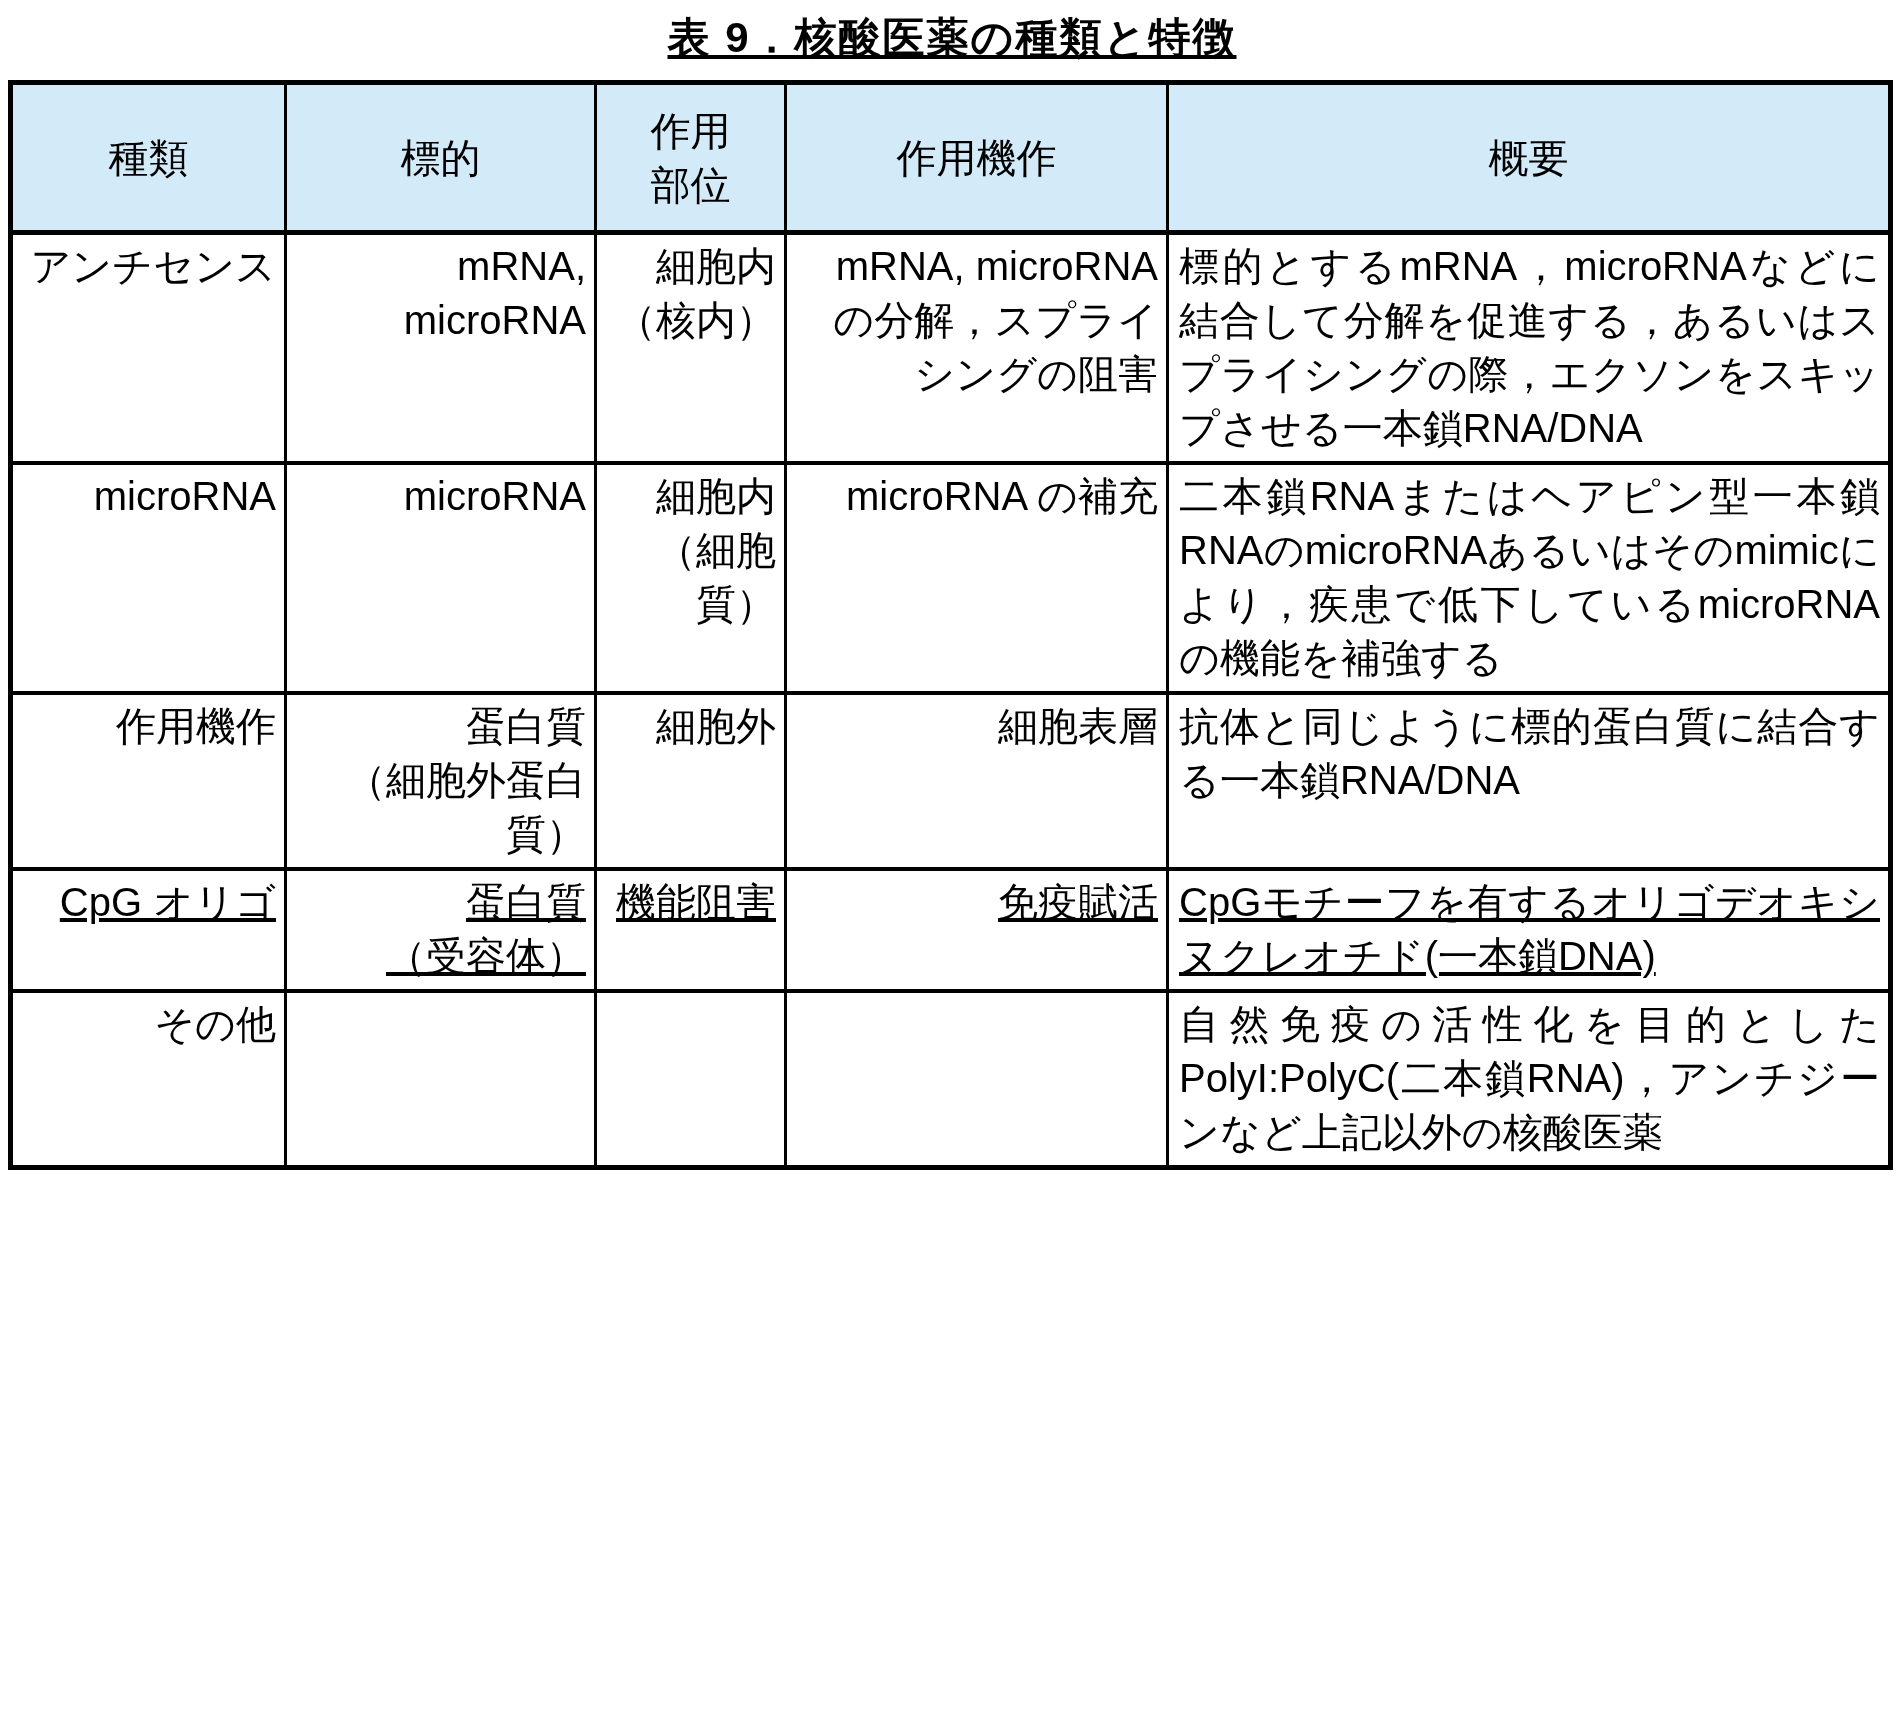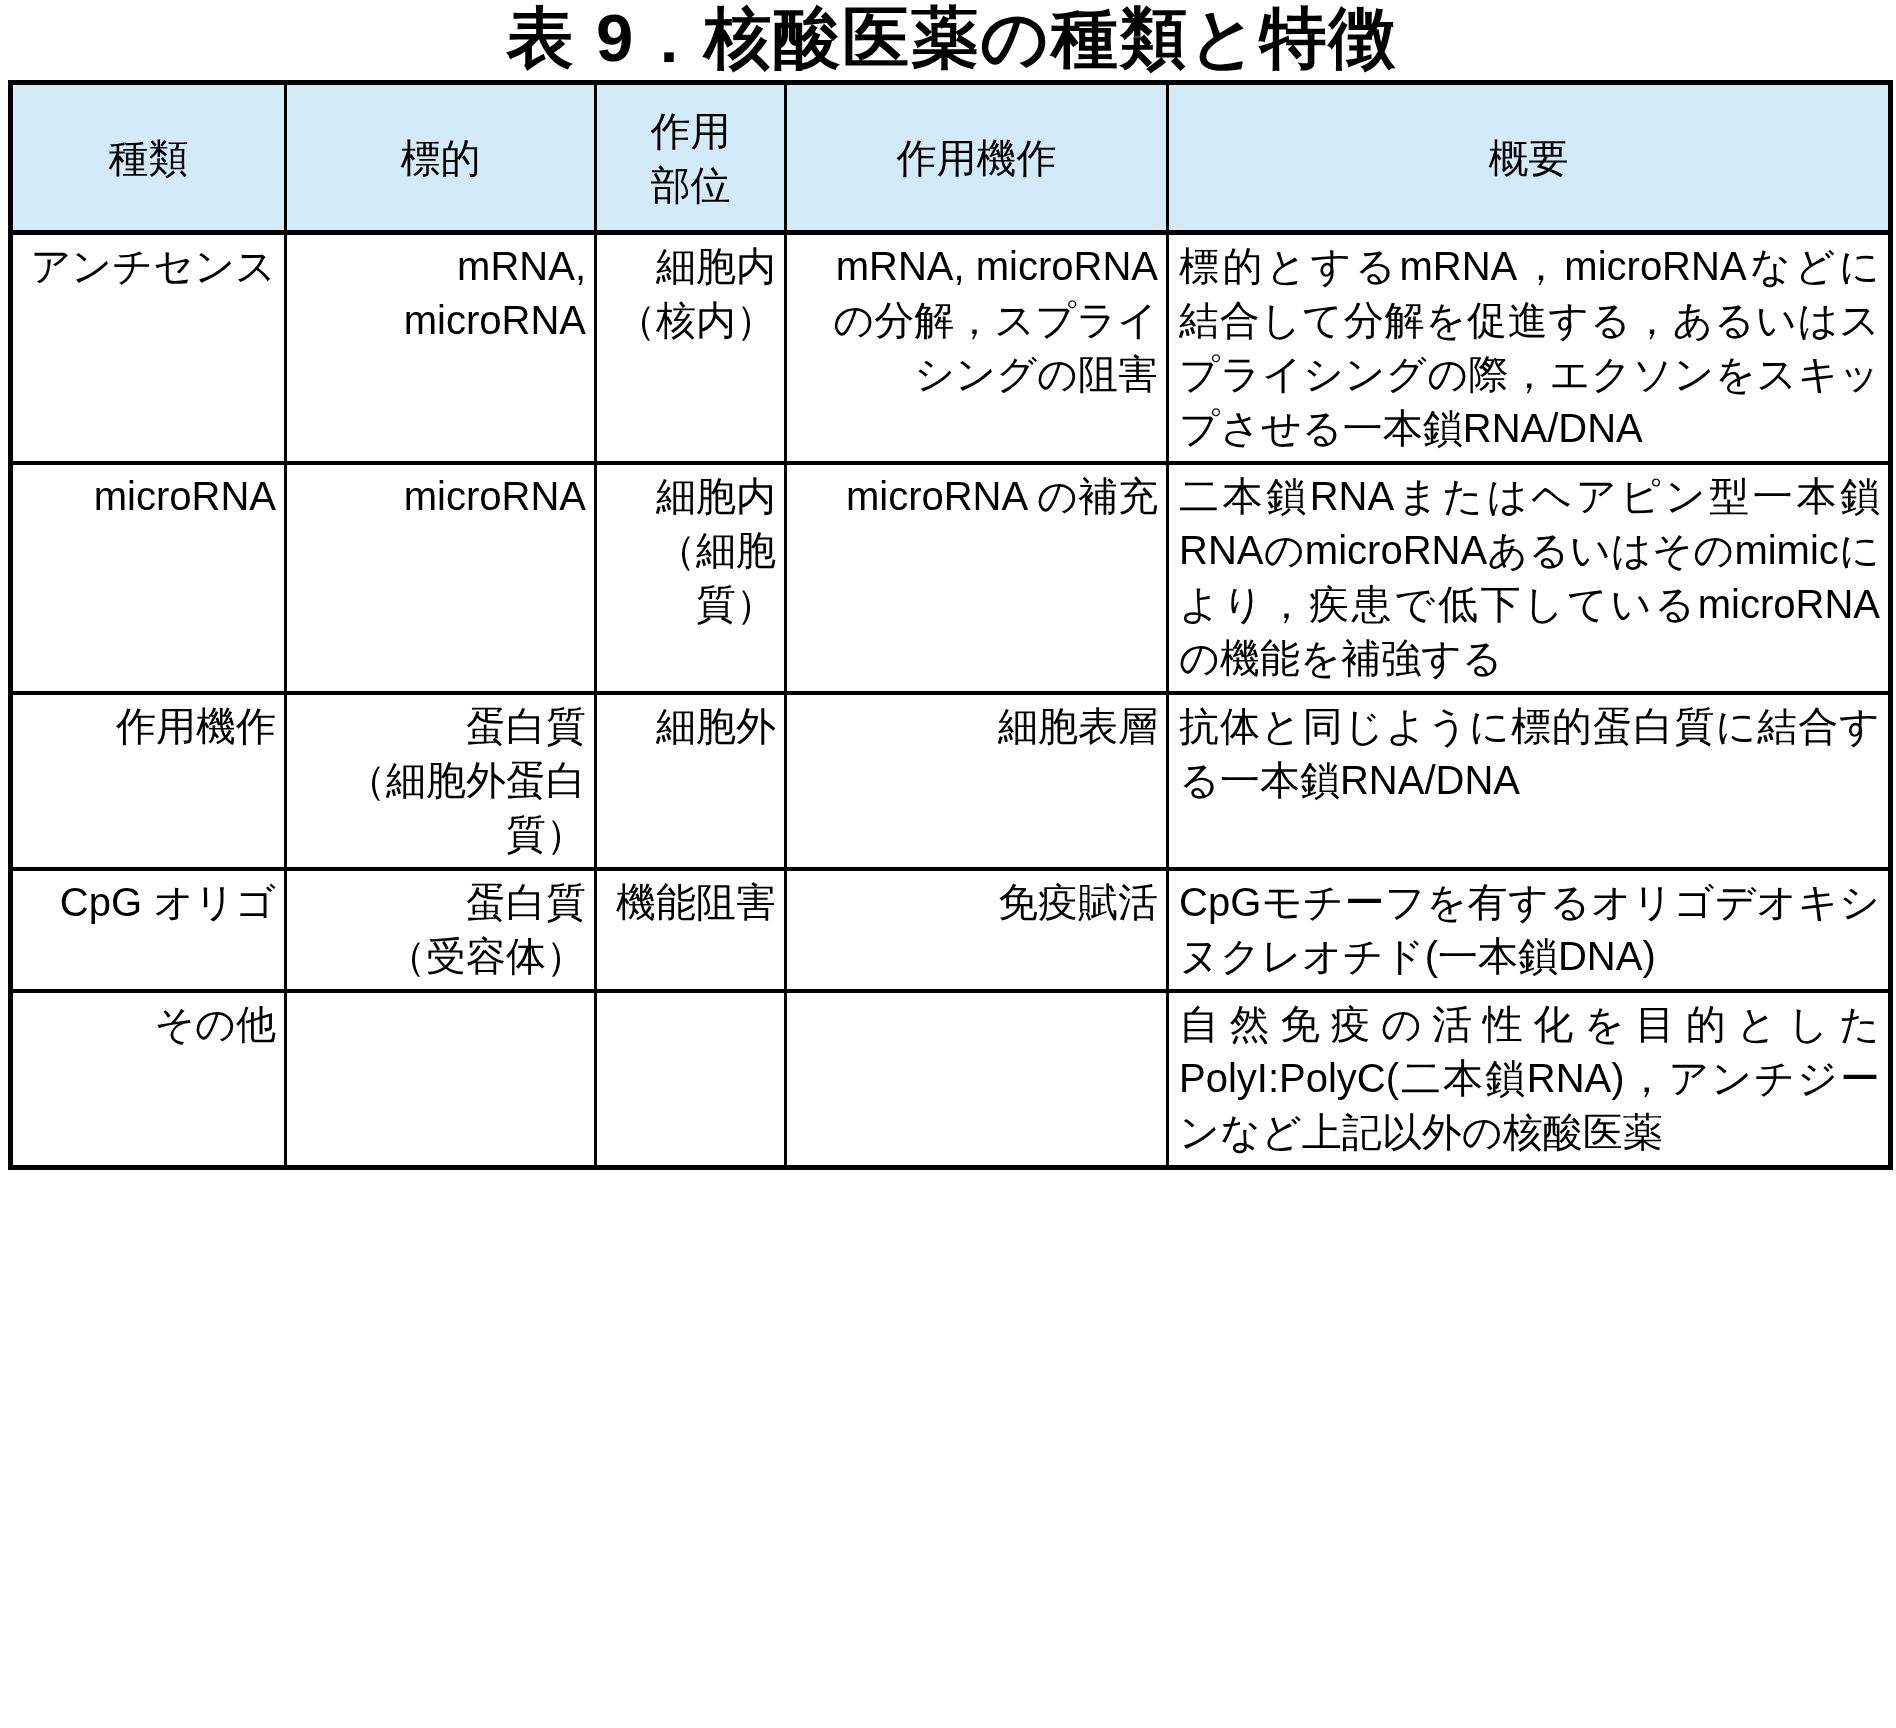--- a/index.html
+++ b/index.html
@@ -13,25 +13,26 @@
   }
   .page {
     width: 1896px;
     height: 1728px;
     box-sizing: border-box;
     padding-top: 6px;
     overflow: hidden;
   }
   .doc-title {
     text-align: center;
-    font-size: 67px;
+    font-size: 42px;
     font-weight: bold;
     letter-spacing: 2px;
     margin: 2px 0 12px 8px;
     line-height: 60px;
+    text-decoration: underline;
   }
   table.main-table {
     border-collapse: collapse;
     table-layout: fixed;
     width: 1880px;
     margin-left: 8px;
     border: 5px solid #000;
   }
   col.c1 { width: 275px; }
   col.c2 { width: 310px; }
@@ -63,21 +64,21 @@
   }
   td.overview-cell {
     text-align: justify;
   }
   tr.r1 td { height: 216px; }
   tr.r2 td { height: 222px; }
   tr.r3 td { height: 216px; }
   tr.r4 td { height: 106px; }
   tr.r5 td { height: 222px; }
   tr.r6 td { height: 106px; }
-  tr.r7 td { height: 110px; }
+  tr.r7 td { height: 110px; text-decoration: underline; }
   tr.r8 td { height: 164px; }
 </style>
 </head>
 <body>
 
 <div class="page">
 
   <div class="doc-title">表 9．核酸医薬の種類と特徴</div>
 
   <table class="main-table">

